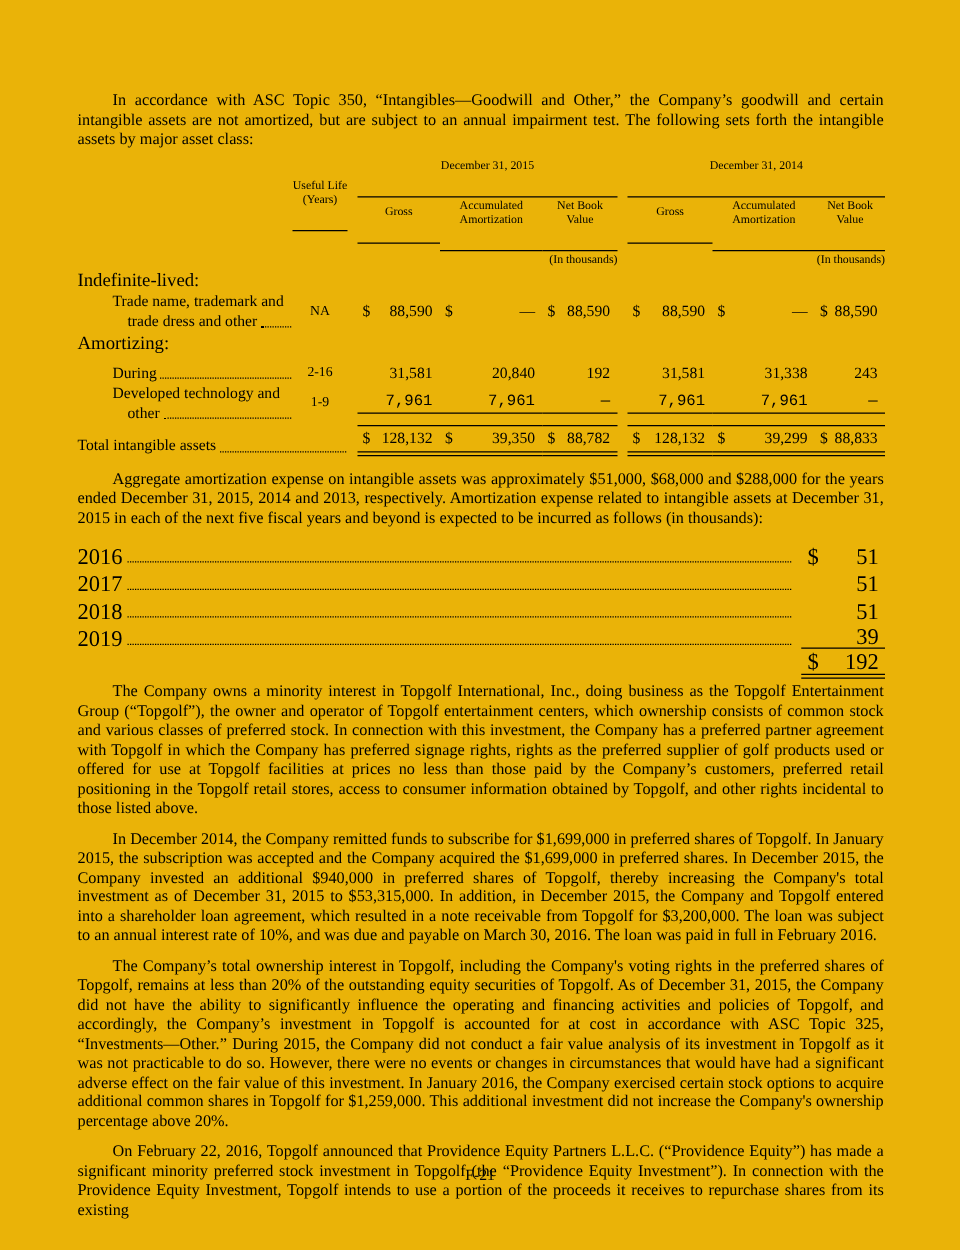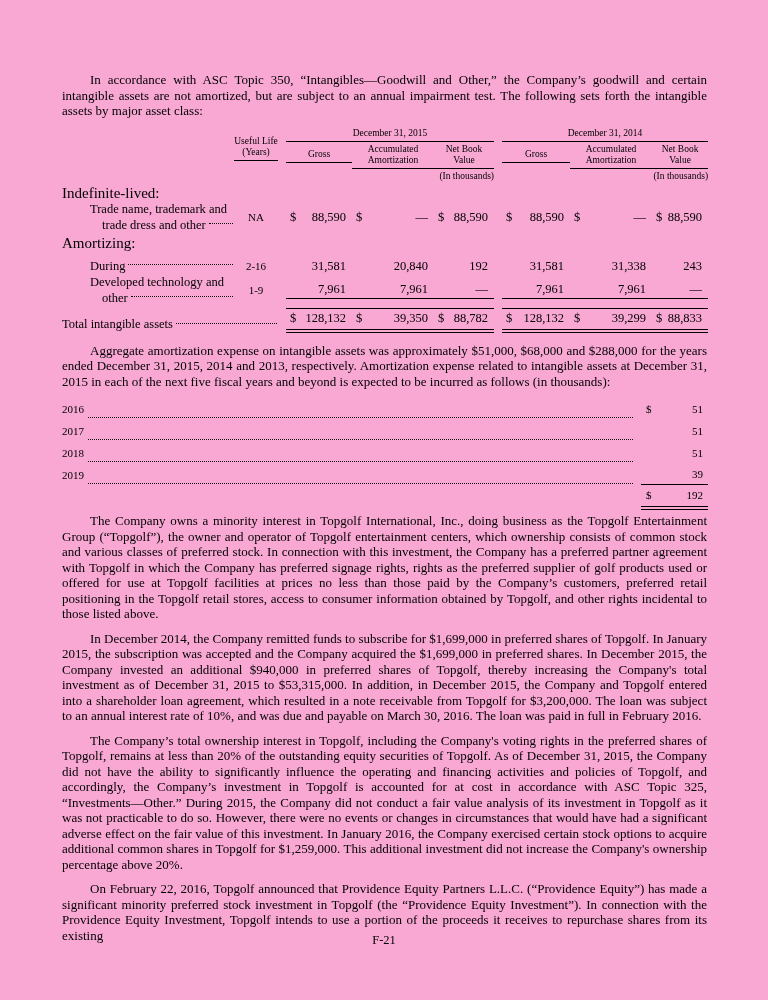--- a/index.html
+++ b/index.html
@@ -1,54 +1,54 @@
 <!DOCTYPE html>
 <html><head>
 <meta charset="utf-8">
 <style>
   * { margin: 0; padding: 0; box-sizing: border-box; }
   html, body { background: #ffffff; }
   .page {
     position: relative;
     width: 768px; height: 1000px;
-    background: #f9a8d4; color: #000;
+    background: #eab308; color: #000;
     font-family: "Liberation Serif", "DejaVu Serif", serif;
     font-size: 13px; line-height: 15.5px;
     padding: 72px 61px 0 62px;
     overflow: hidden;
   }
   p.body-para { text-align: justify; text-indent: 28px; margin-bottom: 9px; }
 
   
   table.fin { border-collapse: collapse; table-layout: fixed; width: 646px; margin: 5px 0 10px; }
   table.fin th, table.fin td { padding: 0; font-weight: normal; vertical-align: middle; }
   .hdr { font-weight: bold; font-size: 9.5px; line-height: 11px; text-align: center; vertical-align: bottom; }
-  .rl { border-bottom: 1px solid #000; padding-bottom: 2px; }
+  .rl { border-bottom: 1px solid #000; padding-bottom: 18px; }
   .grp-pad { padding-bottom: 2px; }
   .inthous { font-weight: bold; font-size: 9.5px; text-align: right; padding: 3px 0 4px; }
   tr.sec td { font-size: 15px; height: 17px; vertical-align: bottom; }
   td.bodytxt { font-size: 12.5px; }
   td.life { font-size: 11px; text-align: center; }
   .lbl-ind { padding-left: 28px; }
   .lbl-wrap2 { padding-left: 40px; }
-  .lblflex { display: flex; align-items: center; }
+  .lblflex { display: flex; }
   .dots { flex: 1; border-bottom: 1px dotted #000; margin: 0 1px 3px 3px; }
   .money { display: flex; justify-content: space-between; align-items: baseline;
            padding: 0 6px 0 4px; font-size: 12.5px; }
-  td.vbot { vertical-align: bottom; }
+  td.vbot { vertical-align: bottom; font-family: Liberation Mono, monospace; }
   .money.u { border-bottom: 1px solid #000; padding-bottom: 1px; }
   .money.tot { border-top: 1px solid #000; border-bottom: 4px double #000;
                padding-top: 2px; padding-bottom: 2px; margin-top: 1px; }
   tr.trow td { height: 24px; vertical-align: bottom; margin-top: 20px; }
   tr.item2 td { height: 33px; }
   tr.item1 td { height: 23px; vertical-align: bottom; }
 
   
   .sched { width: 646px; margin: 10px 0 2px; }
-  .srow { display: flex; align-items: center; height: 22px; font-size: 11px; }
+  .srow { display: flex; align-items: flex-end; height: 22px; font-size: 18px; }
   .sdots { flex: 1; border-bottom: 1px dotted #000; margin: 0 8px 3px 4px; align-self: flex-end; }
   .sval { width: 67px; display: flex; justify-content: space-between; align-items: baseline; padding: 0 5px; }
   .sval.u { border-bottom: 1px solid #000; padding-bottom: 1px; }
   .srow.stot { justify-content: flex-end; height: 24px; }
   .sval.totline { border-bottom: 4px double #000; padding-bottom: 2px; }
 
   .note-head { font-weight: bold; font-size: 13px; margin: 17px 0 7px; }
   .footer { position: absolute; top: 933px; left: 0; right: 0; text-align: center; font-size: 12.5px; }
 </style>
 </head>

